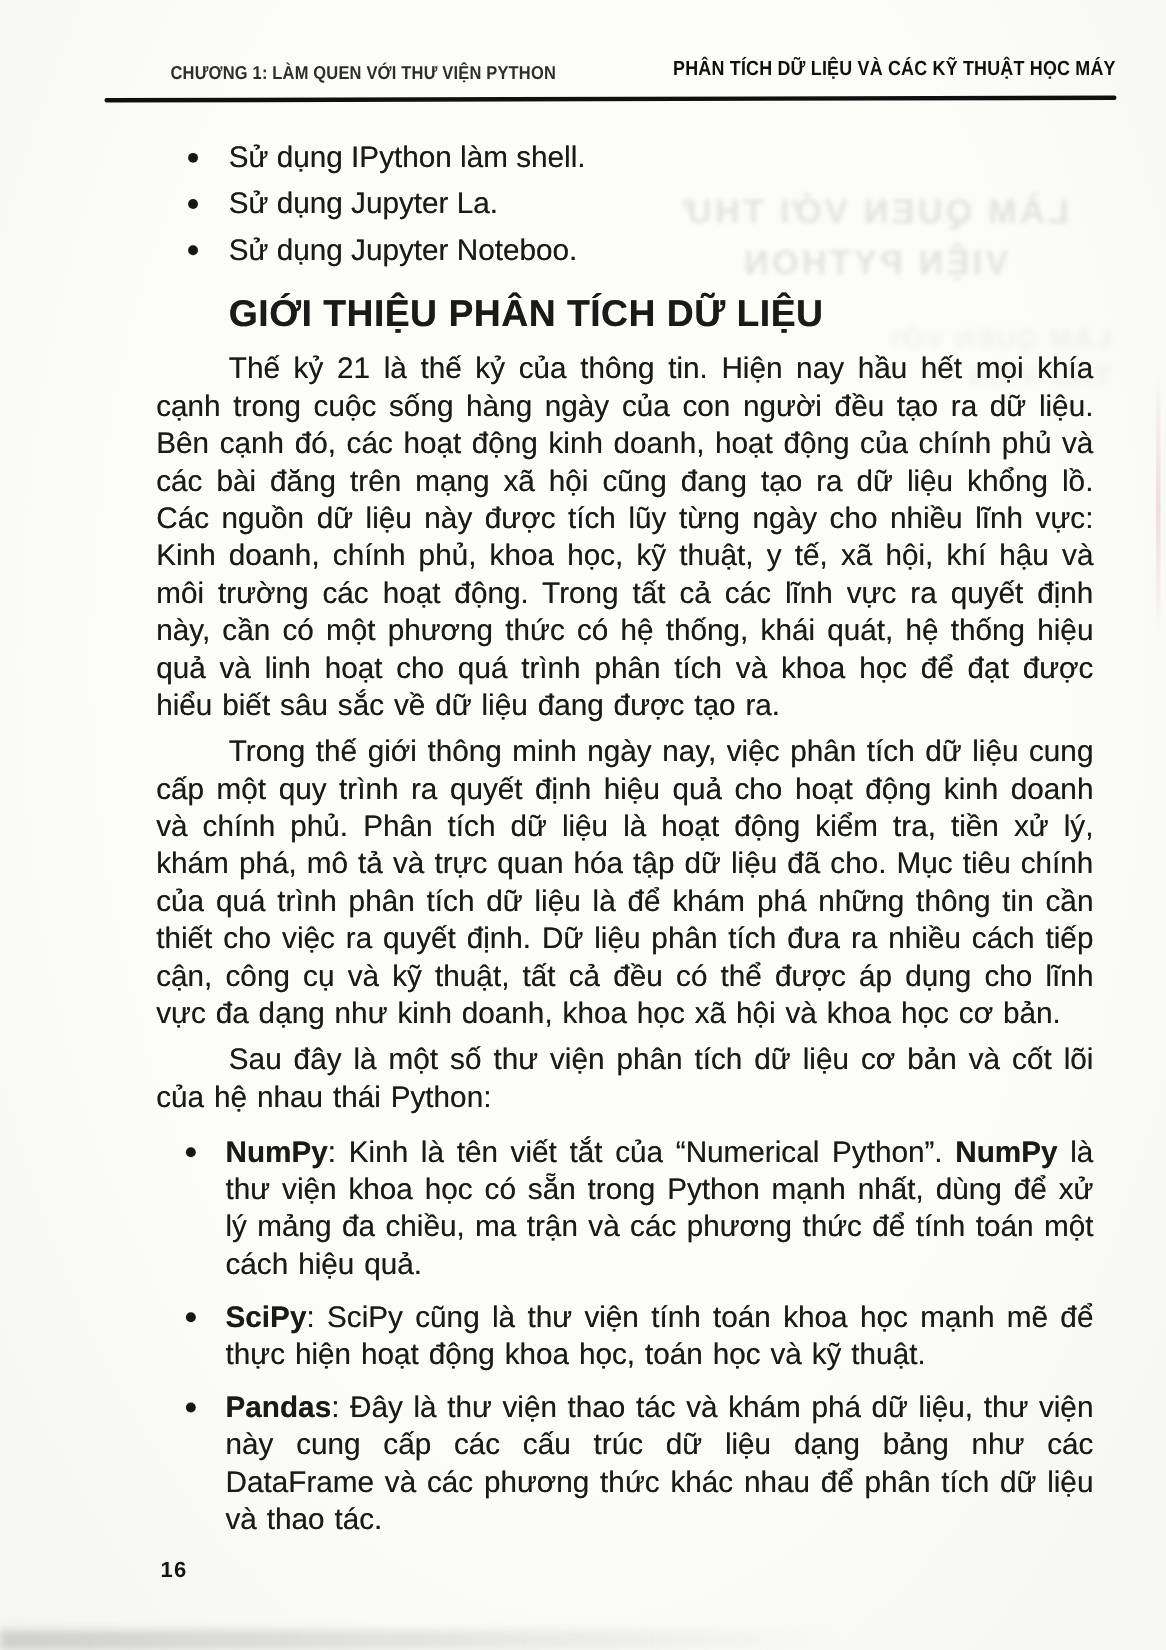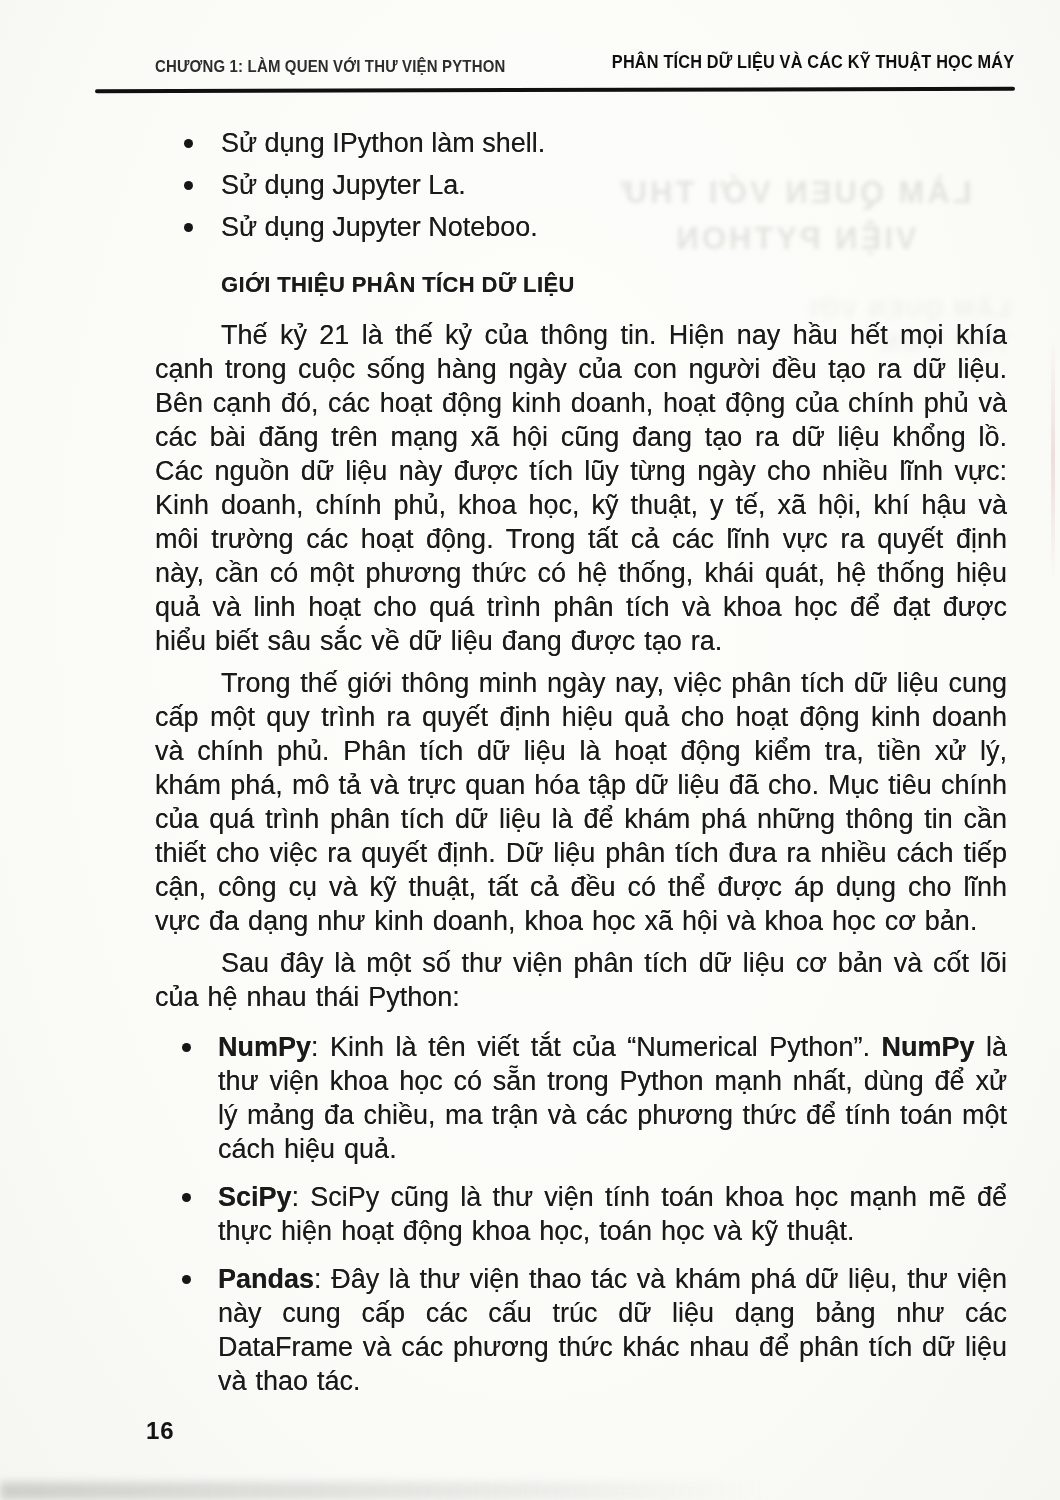--- a/index.html
+++ b/index.html
@@ -105,21 +105,21 @@
     bottom: 0;
     width: 72%;
     height: 18px;
     background: linear-gradient(to right, rgba(135,135,130,0.35), rgba(160,160,155,0.22) 55%, rgba(180,180,175,0));
     filter: blur(4px);
   }
 
   
   .text-column {
     position: absolute;
-    left: 155px;
+    left: 142px;
     top: 0;
     width: 852px;
     font-size: 27px;
     line-height: 34px;
     text-shadow: 0 0 0.5px rgba(10,10,10,0.65);
   }
 
   .intro-list { margin-top: 126px; }
   .intro-item {
     display: flex;
@@ -131,21 +131,21 @@
     width: 9px;
     height: 9px;
     border-radius: 50%;
     background: #161616;
     flex: none;
   }
   .intro-item .bullet { margin-left: 29px; margin-right: 28px; }
 
   .section-heading {
     margin: 24px 0 0 66px;
-    font-size: 22px;
+    font-size: 34px;
     font-weight: bold;
     letter-spacing: 0.4px;
     line-height: 34px;
   }
 
   .body-par {
     margin: 16px 0 0 0;
     text-align: justify;
     text-indent: 66px;
     word-spacing: 1.5px;
@@ -167,21 +167,21 @@
     margin: 0;
     text-align: justify;
     word-spacing: 1.5px;
   }
   .lib-item b { font-weight: bold; margin-top: 47px; }
 
   .page-number {
     position: absolute;
     left: 146px;
     top: 1417px;
-    font-size: 24px;
+    font-size: 20px;
     font-weight: bold;
     letter-spacing: 1px;
     color: #141414;
   }
 </style>
 </head>
 <body>
 
 <div class="page">
 

